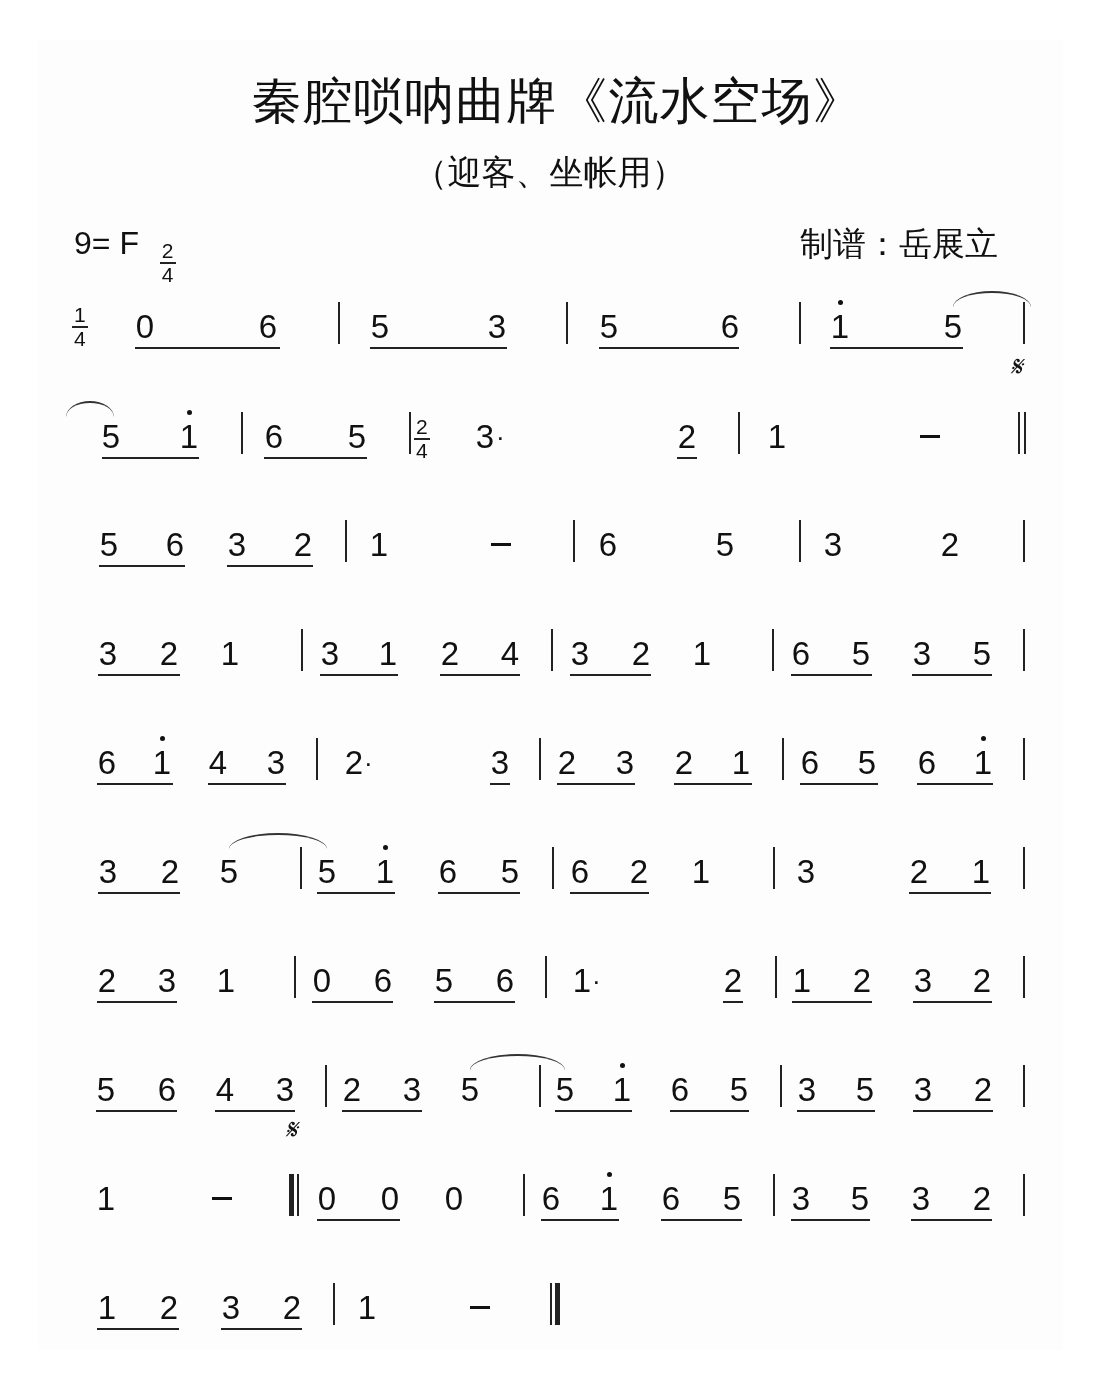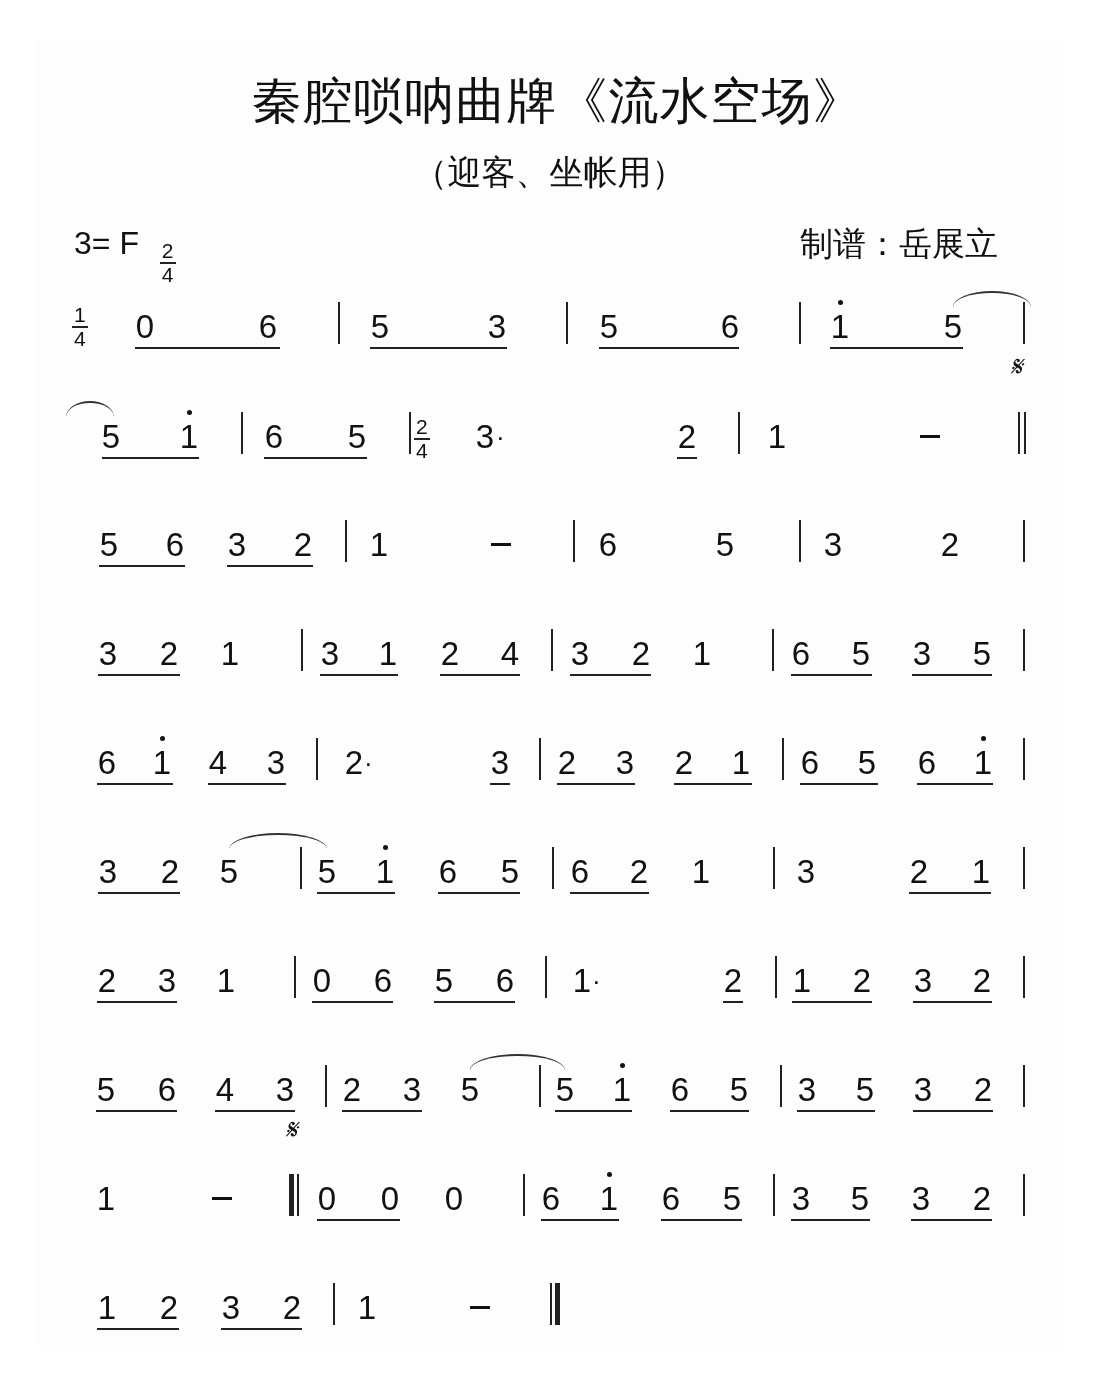--- a/index.html
+++ b/index.html
@@ -35,21 +35,21 @@
 </style>
 </head>
 <body>
 
 <div class="sheet"></div>
 
 <div class="title">秦腔唢呐曲牌《流水空场》</div>
 <div class="subtitle">（迎客、坐帐用）</div>
 
 <div class="key">
-  <span>3= F</span>
+  <span>9= F</span>
   <span class="ts" style="position:relative; top:4px; margin-left:12px;">
     <span class="top">2</span>
     <span>4</span>
   </span>
 </div>
 
 <div class="credit">制谱：岳展立</div>
 
 <div class="line" style="top:310px;">
   <span class="ts mts" style="left:72px;">

